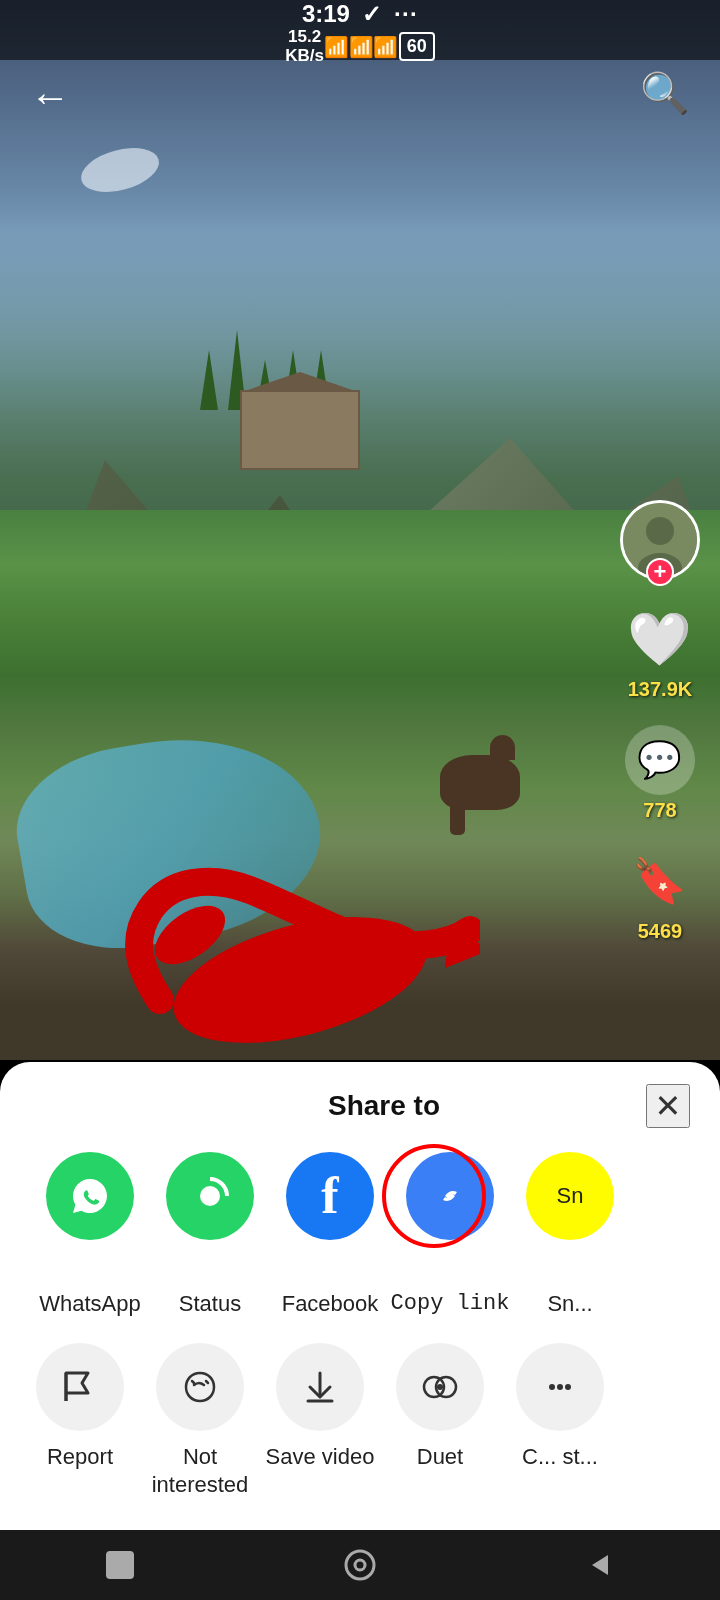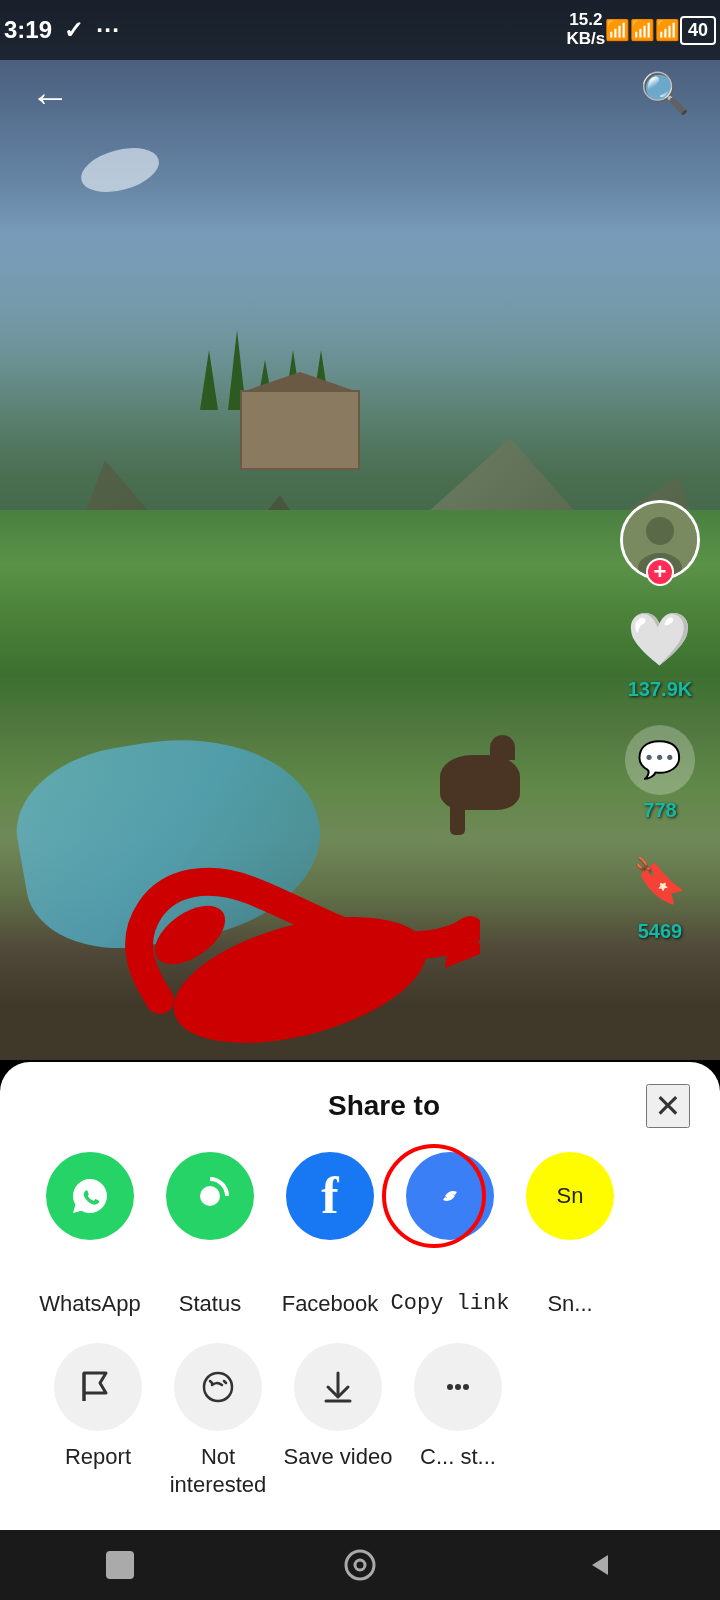--- a/index.html
+++ b/index.html
@@ -20,20 +20,21 @@
       height: 60px;
       background: rgba(0,0,0,0.6);
       display: flex;
       align-items: center;
       justify-content: space-between;
       padding: 0 4px;
       z-index: 100;
       color: white;
       font-size: 24px;
       font-weight: 600;
+      flex-direction: column;
     }
     .status-left { display: flex; align-items: center; gap: 12px; }
     .status-right { display: flex; align-items: center; font-size: 20px; }
     .battery-box {
       border: 2px solid white;
       border-radius: 4px;
       padding: 2px 6px;
       font-size: 18px;
       position: relative;
     }
@@ -266,21 +267,21 @@
       border-radius: 50%;
       display: flex; align-items: center; justify-content: center;
       font-size: 36px;
     }
     .action-icon.heart { background: transparent; font-size: 52px; }
     .action-icon.comment { background: rgba(255,255,255,0.25); font-size: 36px; }
     .action-icon.bookmark { background: transparent; font-size: 44px; }
     .action-count {
       font-size: 20px;
       font-weight: 600;
-      color: #14b8a6;
+      color: #fde047;
       text-shadow: 1px 1px 3px rgba(0,0,0,0.8);
     }
 
     
     .share-sheet {
       position: absolute;
       bottom: 70px; left: 0; right: 0;
       background: white;
       border-radius: 30px 30px 0 0;
       z-index: 200;
@@ -366,21 +367,21 @@
       color: #222;
       text-align: center;
       font-weight: 400;
       margin-top: 39px;
     }
 
     
     .action-row {
       display: flex;
       align-items: flex-start;
-      padding: 16px 38px 10px;
+      padding: 16px 20px 10px;
       gap: 0;
       overflow-x: auto;
       scrollbar-width: none;
     }
     .action-row::-webkit-scrollbar { display: none; }
 
     .action-item {
       display: flex;
       flex-direction: column;
       align-items: center;
@@ -471,21 +472,21 @@
   <div class="status-left">
     <span>3:19</span>
     <span>✓</span>
     <span>···</span>
   </div>
   <div class="status-right">
     <span style="font-size:17px;line-height:1.1;text-align:center;">15.2<br>KB/s</span>
     <span>📶</span>
     <span>📶</span>
     <span>📶</span>
-    <span class="battery-box">40</span>
+    <span class="battery-box">60</span>
   </div>
 </div>
 
 <div class="nav-back">←</div>
 
 <div class="nav-search">🔍</div>
 
 <div class="right-actions">
 
   <div class="avatar-container">
@@ -602,20 +603,30 @@
       <div class="action-icon-circle">
         <svg width="44" height="44" viewBox="0 0 44 44">
             <line x1="22" y1="8" x2="22" y2="30" stroke="#333" stroke-width="3" stroke-linecap="round"></line>
             <path d="M12 22 L22 32 L32 22" stroke="#333" stroke-width="3" fill="none" stroke-linecap="round" stroke-linejoin="round"></path>
             <line x1="10" y1="36" x2="34" y2="36" stroke="#333" stroke-width="3" stroke-linecap="round"></line>
           </svg>
       </div>
       <span class="action-label">Save video</span>
     </div>
 
+    <div class="action-item">
+      <div class="action-icon-circle">
+        <svg width="44" height="44" viewBox="0 0 44 44">
+            <circle cx="16" cy="22" r="10" fill="none" stroke="#333" stroke-width="2.5"></circle>
+            <circle cx="28" cy="22" r="10" fill="none" stroke="#333" stroke-width="2.5"></circle>
+            <circle cx="22" cy="22" r="3" fill="#333"></circle>
+          </svg>
+      </div>
+      <span class="action-label">Duet</span>
+    </div>
 
 
     <div class="action-item">
       <div class="action-icon-circle">
         <svg width="44" height="44" viewBox="0 0 44 44">
             <circle cx="14" cy="22" r="3" fill="#333"></circle>
             <circle cx="22" cy="22" r="3" fill="#333"></circle>
             <circle cx="30" cy="22" r="3" fill="#333"></circle>
           </svg>
       </div>

